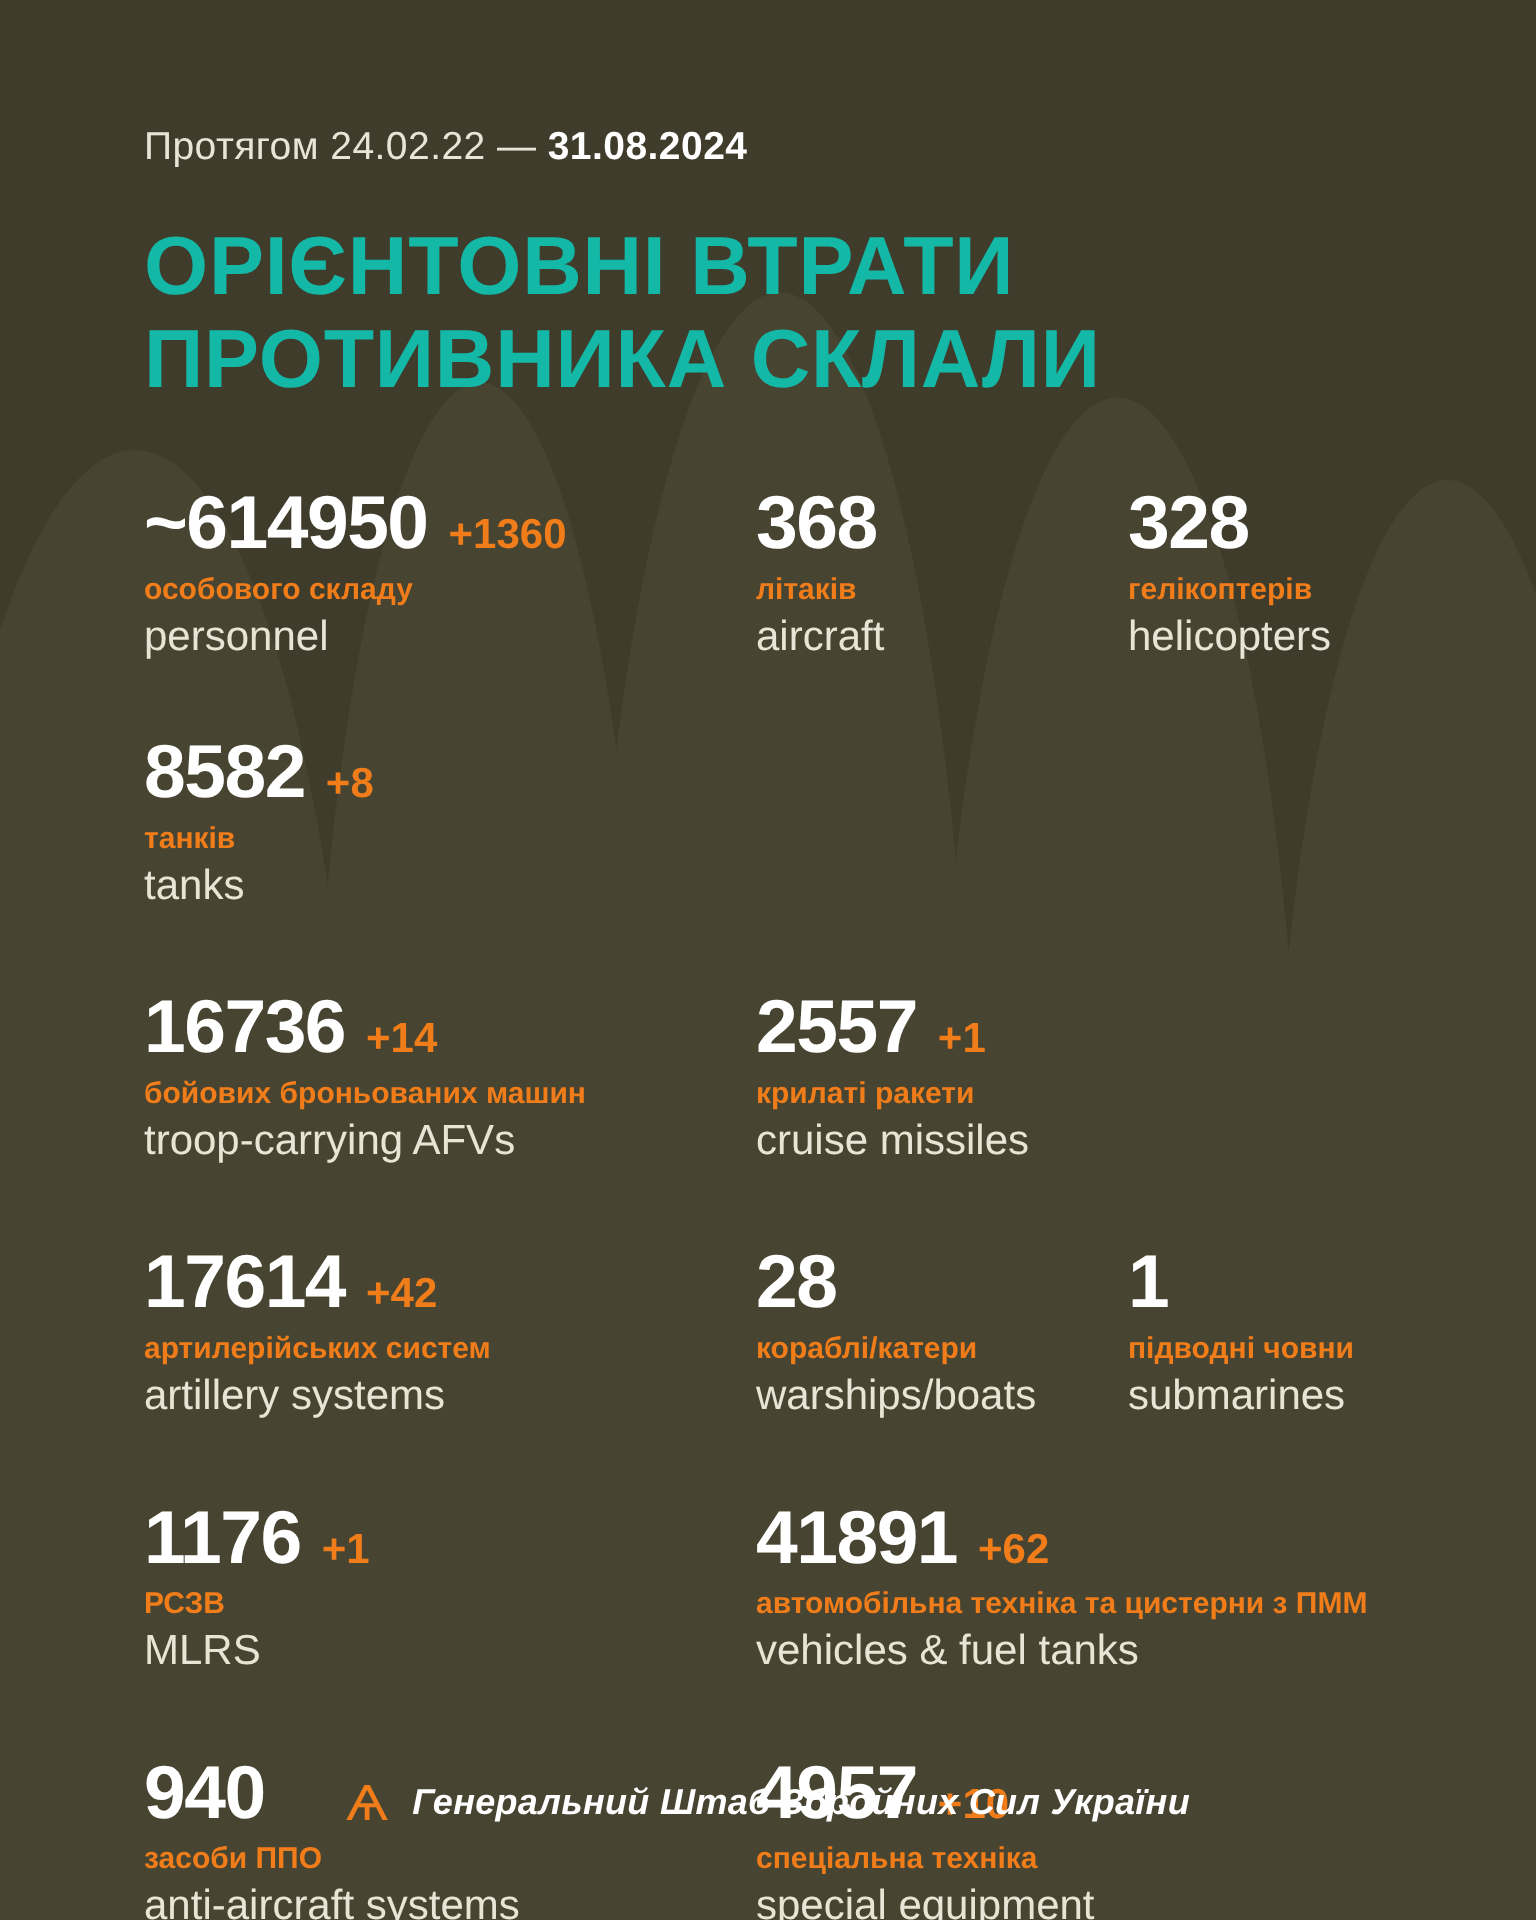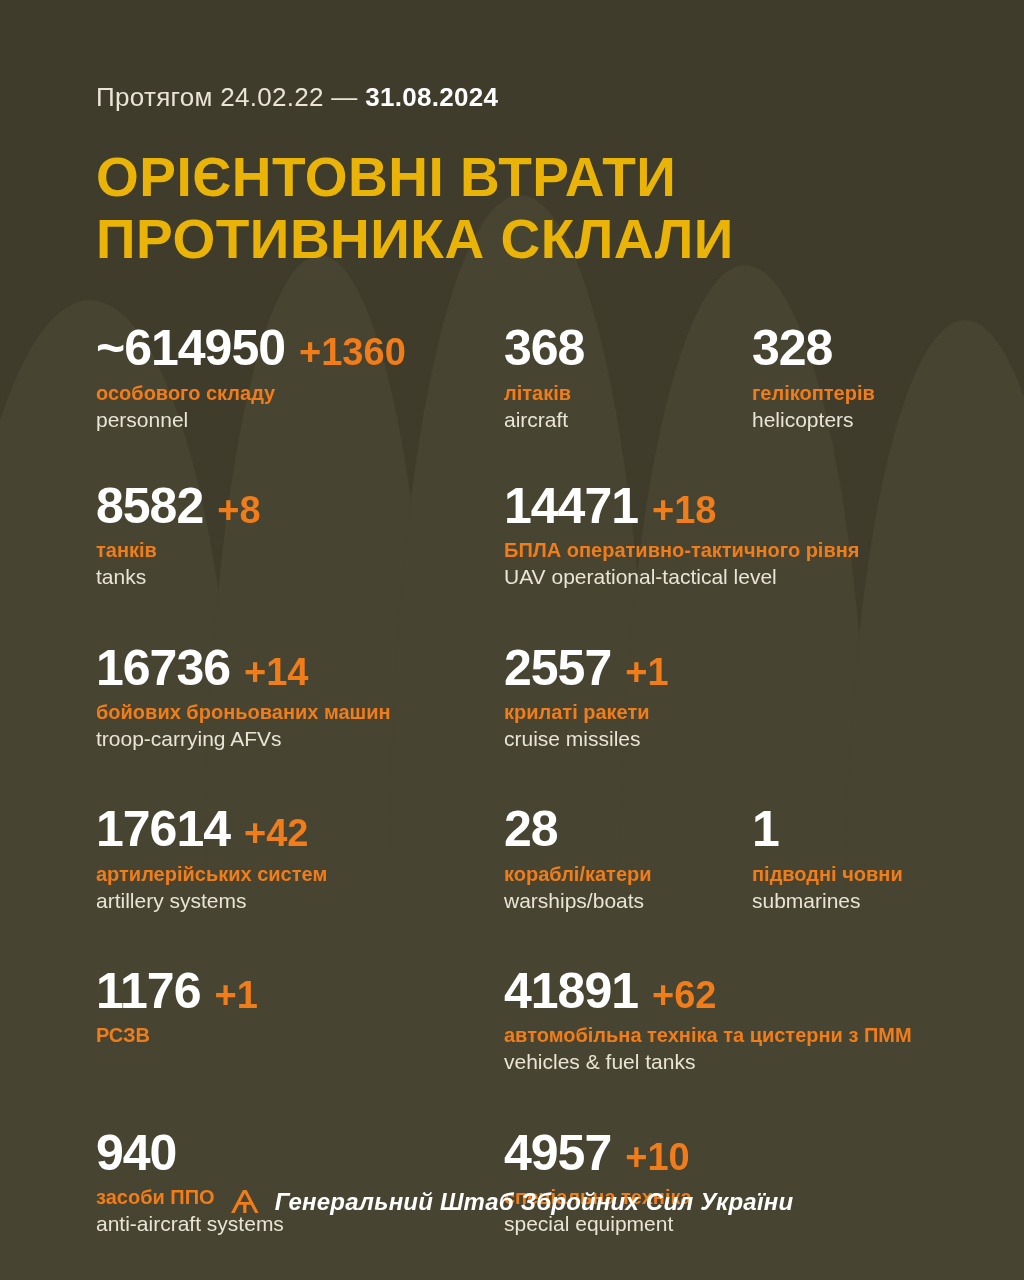--- a/index.html
+++ b/index.html
@@ -45,21 +45,21 @@
     letter-spacing: 0.3px;
     color: #e9e4d6;
   }
   .period .date {
     font-weight: bold;
     color: #ffffff;
   }
 
   .title {
     margin-top: 34px;
-    color: #eab308;
+    color: #14b8a6;
     font-size: 55px;
     line-height: 1.12;
     font-weight: bold;
     letter-spacing: 0.5px;
     text-transform: uppercase;
   }
   .title .line2 { display: block; }
 
   .grid {
     margin-top: 52px;
@@ -83,35 +83,35 @@
   }
   .num {
     color: #ffffff;
     font-size: 50px;
     font-weight: bold;
     line-height: 1.05;
     letter-spacing: -1px;
   }
   .delta {
     color: #f07d1a;
-    font-size: 38px;
+    font-size: 28px;
     font-weight: bold;
     margin-left: 14px;
     line-height: 1;
   }
   .lbl-ua {
     color: #f07d1a;
     font-size: 20px;
     font-weight: bold;
     margin-top: 6px;
     line-height: 1.2;
   }
   .lbl-en {
     color: #e9e4d6;
-    font-size: 21px;
+    font-size: 28px;
     margin-top: 2px;
     line-height: 1.2;
   }
 
   .block-a { margin-bottom: 34px; }
   .block-b { margin-bottom: 38px; }
 
   .footer {
     position: absolute;
     left: 0;
@@ -191,28 +191,20 @@
 
       <div class="row block-b">
         <div class="col-left item">
           <div class="num-line">
             <span class="num">8582</span>
             <span class="delta">+8</span>
           </div>
           <div class="lbl-ua">танків</div>
           <div class="lbl-en">tanks</div>
         </div>
-        <div class="col-wide item">
-          <div class="num-line">
-            <span class="num">14471</span>
-            <span class="delta">+18</span>
-          </div>
-          <div class="lbl-ua">БПЛА оперативно-тактичного рівня</div>
-          <div class="lbl-en">UAV operational-tactical level</div>
-        </div>
       </div>
 
       <div class="row block-b">
         <div class="col-left item">
           <div class="num-line">
             <span class="num">16736</span>
             <span class="delta">+14</span>
           </div>
           <div class="lbl-ua">бойових броньованих машин</div>
           <div class="lbl-en">troop-carrying AFVs</div>
@@ -254,20 +246,21 @@
         </div>
       </div>
 
       <div class="row block-b">
         <div class="col-left item">
           <div class="num-line">
             <span class="num">1176</span>
             <span class="delta">+1</span>
           </div>
           <div class="lbl-ua">РСЗВ</div>
+          <div class="lbl-en">MLRS</div>
         </div>
         <div class="col-wide item">
           <div class="num-line">
             <span class="num">41891</span>
             <span class="delta">+62</span>
           </div>
           <div class="lbl-ua">автомобільна техніка та цистерни з ПММ</div>
           <div class="lbl-en">vehicles &amp; fuel tanks</div>
         </div>
       </div>

